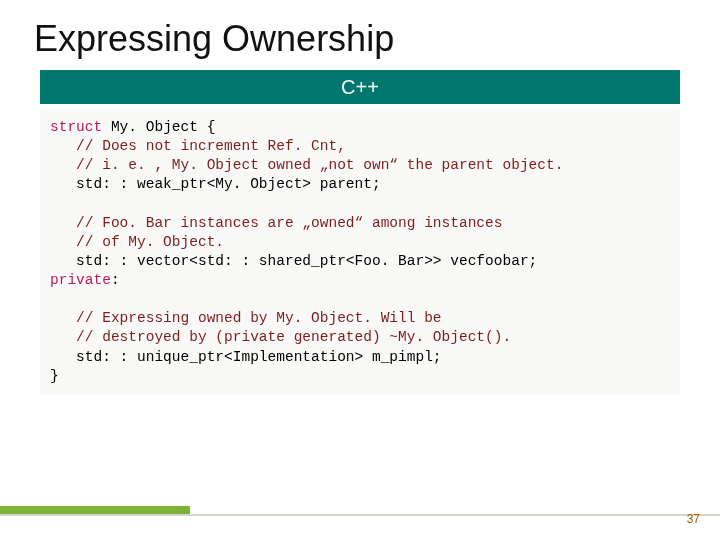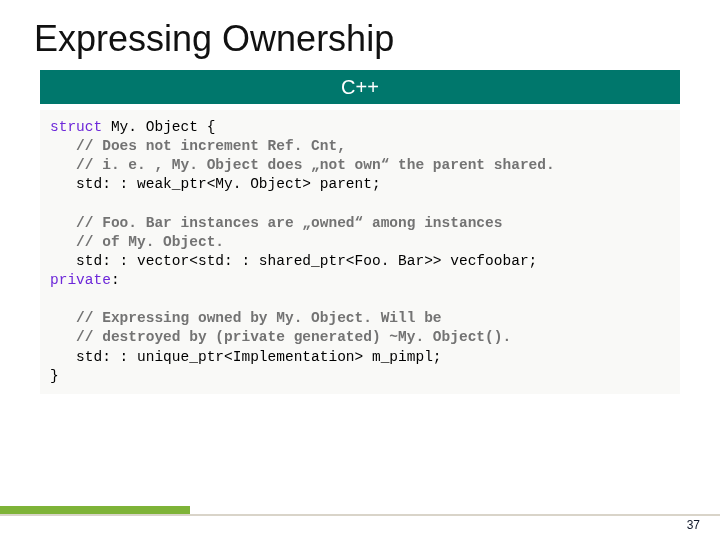--- a/index.html
+++ b/index.html
@@ -45,22 +45,22 @@
     margin: 0 auto;
     background: #f9f9f7;
     padding: 8px 10px 8px 10px;
   }
   .code-area pre {
     font-family: Consolas, "Courier New", monospace;
     font-size: 14.5px;
     line-height: 1.32;
     white-space: pre;
   }
-  .kw { color: #6d28d9; }
-  .cm { color: #737373; font-weight: bold; }
+  .kw { color: #be185d; }
+  .cm { color: #7f1d1d; }
   .footer-bar {
     position: absolute;
     left: 0;
     bottom: 26px;
     width: 100%;
     height: 8px;
   }
   .footer-green {
     position: absolute;
     left: 0;
@@ -73,41 +73,41 @@
     position: absolute;
     left: 0;
     top: 8px;
     height: 2px;
     width: 100%;
     background: #d9d4c9;
   }
   .page-num {
     position: absolute;
     right: 20px;
-    bottom: 8px;
+    bottom: 14px;
     font-family: "Gill Sans", "Gill Sans MT", "Segoe UI", Arial, sans-serif;
     font-size: 12px;
-    color: #0f172a;
+    color: #a16207;
   }
 </style>
 </head>
 <body>
 
 <div class="slide">
 
   <div class="title">Expressing Ownership</div>
 
   <div class="banner">
     <span class="banner-text">C++</span>
   </div>
 
   <div class="code-area">
 <pre><span class="kw">struct</span><span> My. Object {</span>
 <span class="cm">   // Does not increment Ref. Cnt,</span>
-<span class="cm">   // i. e. , My. Object does „not own“ the parent shared.</span>
+<span class="cm">   // i. e. , My. Object owned „not own“ the parent object.</span>
 <span>   std: : weak_ptr&lt;My. Object&gt; parent;</span>
 <span></span>
 <span class="cm">   // Foo. Bar instances are „owned“ among instances</span>
 <span class="cm">   // of My. Object.</span>
 <span>   std: : vector&lt;std: : shared_ptr&lt;Foo. Bar&gt;&gt; vecfoobar;</span>
 <span class="kw">private</span><span>:</span>
 <span></span>
 <span class="cm">   // Expressing owned by My. Object. Will be</span>
 <span class="cm">   // destroyed by (private generated) ~My. Object().</span>
 <span>   std: : unique_ptr&lt;Implementation&gt; m_pimpl;</span>

